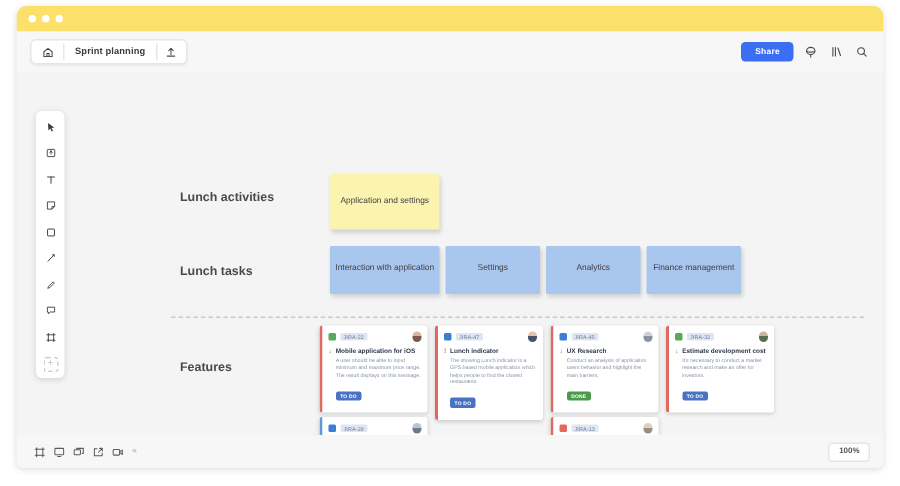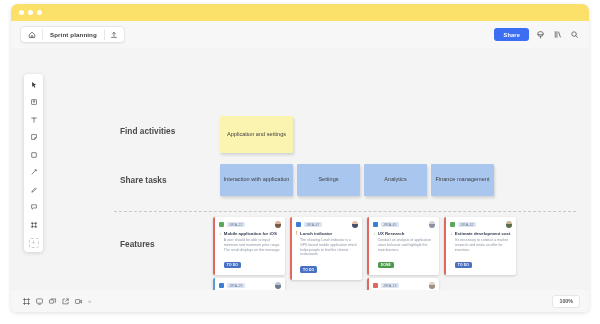--- a/index.html
+++ b/index.html
@@ -253,22 +253,22 @@
       </span>
       <span class="pitem">
         <svg width="8" height="8" viewBox="0 0 16 16" fill="none" stroke="#3d3d3d" stroke-width="1.2">
           <rect x="4.4" y="4.4" width="7.2" height="7.2"></rect>
           <path d="M4.4 2.6v1.8M11.6 2.6v1.8M4.4 11.6v1.8M11.6 11.6v1.8M2.6 4.4h1.8M2.6 11.6h1.8M11.6 4.4h1.8M11.6 11.6h1.8" stroke-linecap="round"></path>
         </svg>
       </span>
       <span class="pplus">+</span>
     </div>
 
-    <div class="row-label lab-activities">Find activities</div>
-    <div class="row-label lab-tasks">Share tasks</div>
+    <div class="row-label lab-activities">Lunch activities</div>
+    <div class="row-label lab-tasks">Lunch tasks</div>
     <div class="row-label lab-features">Features</div>
 
     <div class="card-note note-yellow" style="left:209px; top:68px; width:73px; height:37px;">Application and settings</div>
 
     <div class="card-note note-blue" style="left:209px; top:116px; width:73px; height:32px;">Interaction with application</div>
     <div class="card-note note-blue" style="left:286px; top:116px; width:63px; height:32px;">Settings</div>
     <div class="card-note note-blue" style="left:353px; top:116px; width:63px; height:32px;">Analytics</div>
     <div class="card-note note-blue" style="left:420px; top:116px; width:63px; height:32px;">Finance management</div>
 
     <div class="divider"></div>

